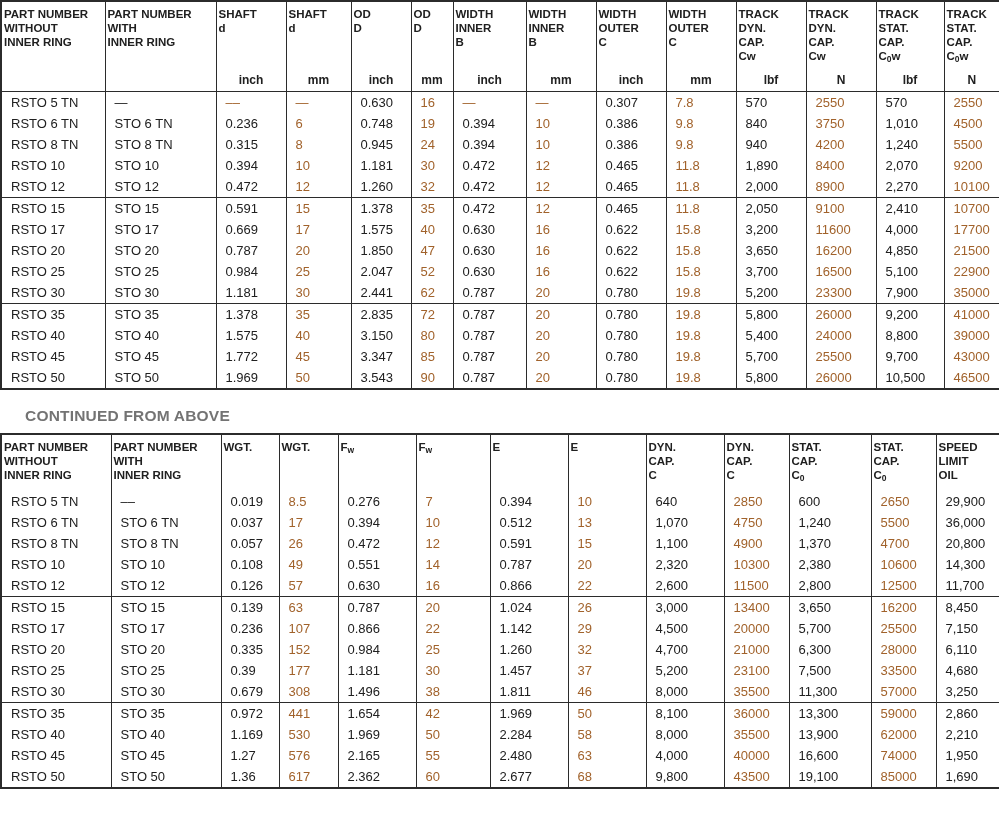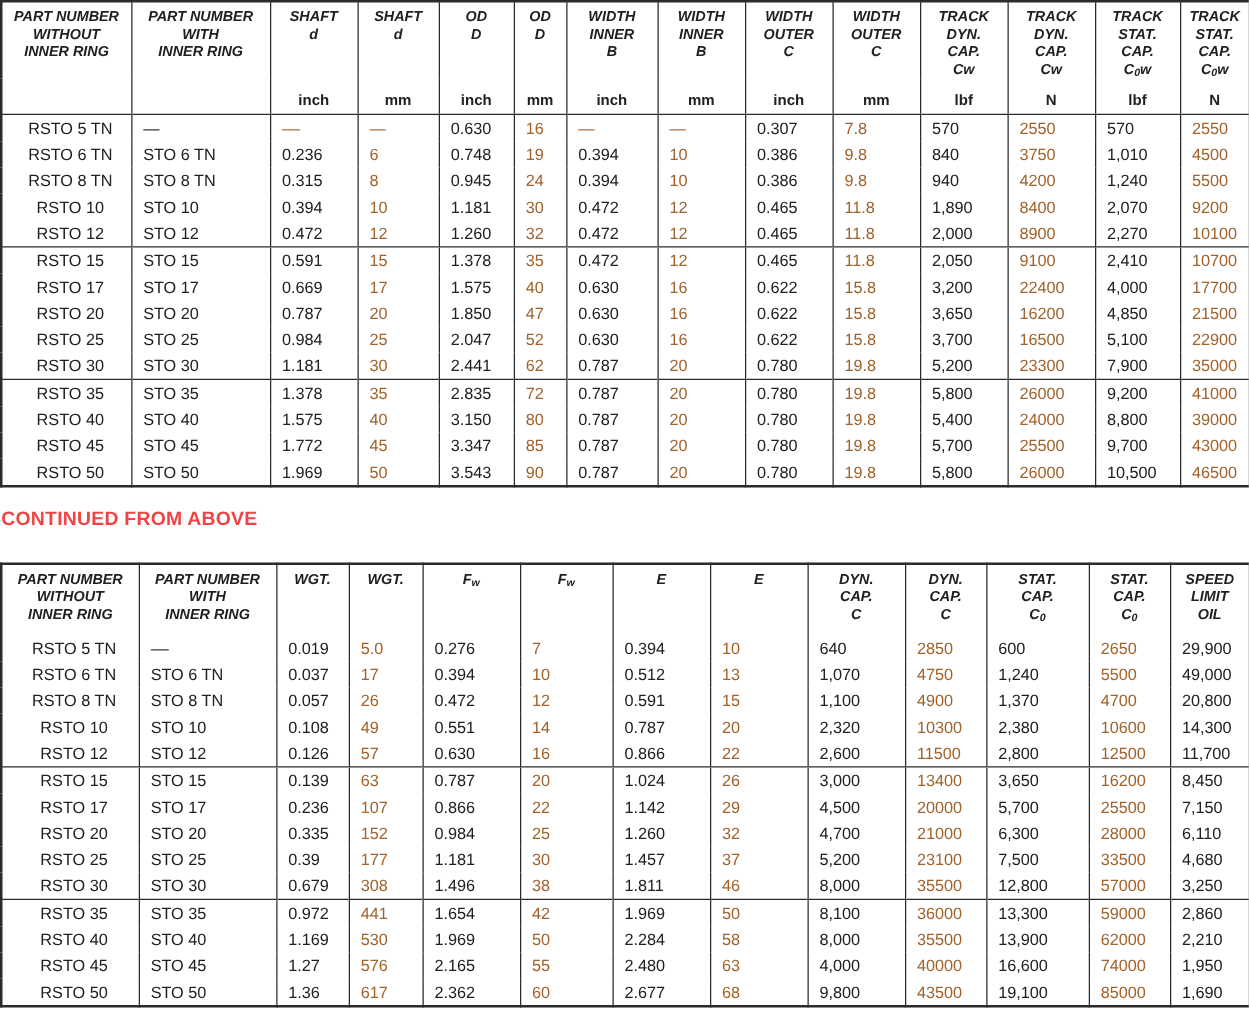--- a/index.html
+++ b/index.html
@@ -14,30 +14,29 @@
     border-collapse:collapse;
     table-layout:fixed;
     width:999px;
     border:2px solid var(--border);
   }
   th, td {
     border-left:1px solid var(--border);
     overflow:hidden;
     white-space:nowrap;
   }
-  th:first-child, td:first-child { border-left:none;text-align:center; }
+  th:first-child, td:first-child { border-left:none; }
   thead tr.titles th {
     font-size:11.5px;
     font-weight:bold;
     line-height:1.22;
-    text-align:center;
+    text-align:left;
     vertical-align:top;
     padding:5px 2px 0 2px;
     height:55px;
-    font-style:italic;
   }
   thead tr.units th {
     font-size:12px;
     font-weight:bold;
     text-align:center;
     vertical-align:bottom;
     padding:0 2px 4px 2px;
     height:24px;
     border-bottom:1.5px solid var(--border);
     margin-left:16px;
@@ -49,22 +48,23 @@
     padding:0 3px 0 9px;
     vertical-align:middle;
   }
   tbody.grp + tbody.grp tr:first-child td { border-top:1.5px solid var(--border); }
   td.accent { color:var(--accent); }
   sub { font-size:8.5px; line-height:0; vertical-align:-2px; }
   .continued {
     font-weight:bold;
     font-size:15.5px;
     letter-spacing:0.2px;
-    color:#ef4444;
-    margin:17px 0 25px 1px;
+    color:#737373;
+    margin:17px 0 8px 1px;
+    padding-left:24px;
   }
 </style>
 </head>
 <body style="--accent: #a1622b; --border: #2b2b2b;">
 
 <table id="table1" class="t1">
     <colgroup>
       <col style="width: 104px;">
       <col style="width: 111px;">
       <col style="width: 70px;">
@@ -218,21 +218,21 @@
         <td>STO 17</td>
         <td>0.669</td>
         <td class="accent">17</td>
         <td>1.575</td>
         <td class="accent">40</td>
         <td>0.630</td>
         <td class="accent">16</td>
         <td>0.622</td>
         <td class="accent">15.8</td>
         <td>3,200</td>
-        <td class="accent">22400</td>
+        <td class="accent">11600</td>
         <td>4,000</td>
         <td class="accent">17700</td>
       </tr>
       <tr>
         <td>RSTO 20</td>
         <td>STO 20</td>
         <td>0.787</td>
         <td class="accent">20</td>
         <td>1.850</td>
         <td class="accent">47</td>
@@ -379,21 +379,21 @@
         <th>STAT.<br>CAP.<br>C<sub>0</sub></th>
         <th>STAT.<br>CAP.<br>C<sub>0</sub></th>
         <th>SPEED<br>LIMIT<br>OIL</th>
       </tr>
     </thead>
     <tbody class="grp">
       <tr>
         <td>RSTO 5 TN</td>
         <td>––</td>
         <td>0.019</td>
-        <td class="accent">5.0</td>
+        <td class="accent">8.5</td>
         <td>0.276</td>
         <td class="accent">7</td>
         <td>0.394</td>
         <td class="accent">10</td>
         <td>640</td>
         <td class="accent">2850</td>
         <td>600</td>
         <td class="accent">2650</td>
         <td>29,900</td>
       </tr>
@@ -403,21 +403,21 @@
         <td>0.037</td>
         <td class="accent">17</td>
         <td>0.394</td>
         <td class="accent">10</td>
         <td>0.512</td>
         <td class="accent">13</td>
         <td>1,070</td>
         <td class="accent">4750</td>
         <td>1,240</td>
         <td class="accent">5500</td>
-        <td>49,000</td>
+        <td>36,000</td>
       </tr>
       <tr>
         <td>RSTO 8 TN</td>
         <td>STO 8 TN</td>
         <td>0.057</td>
         <td class="accent">26</td>
         <td>0.472</td>
         <td class="accent">12</td>
         <td>0.591</td>
         <td class="accent">15</td>
@@ -523,21 +523,21 @@
         <td>RSTO 30</td>
         <td>STO 30</td>
         <td>0.679</td>
         <td class="accent">308</td>
         <td>1.496</td>
         <td class="accent">38</td>
         <td>1.811</td>
         <td class="accent">46</td>
         <td>8,000</td>
         <td class="accent">35500</td>
-        <td>12,800</td>
+        <td>11,300</td>
         <td class="accent">57000</td>
         <td>3,250</td>
       </tr>
     </tbody>
     <tbody class="grp">
       <tr>
         <td>RSTO 35</td>
         <td>STO 35</td>
         <td>0.972</td>
         <td class="accent">441</td>

